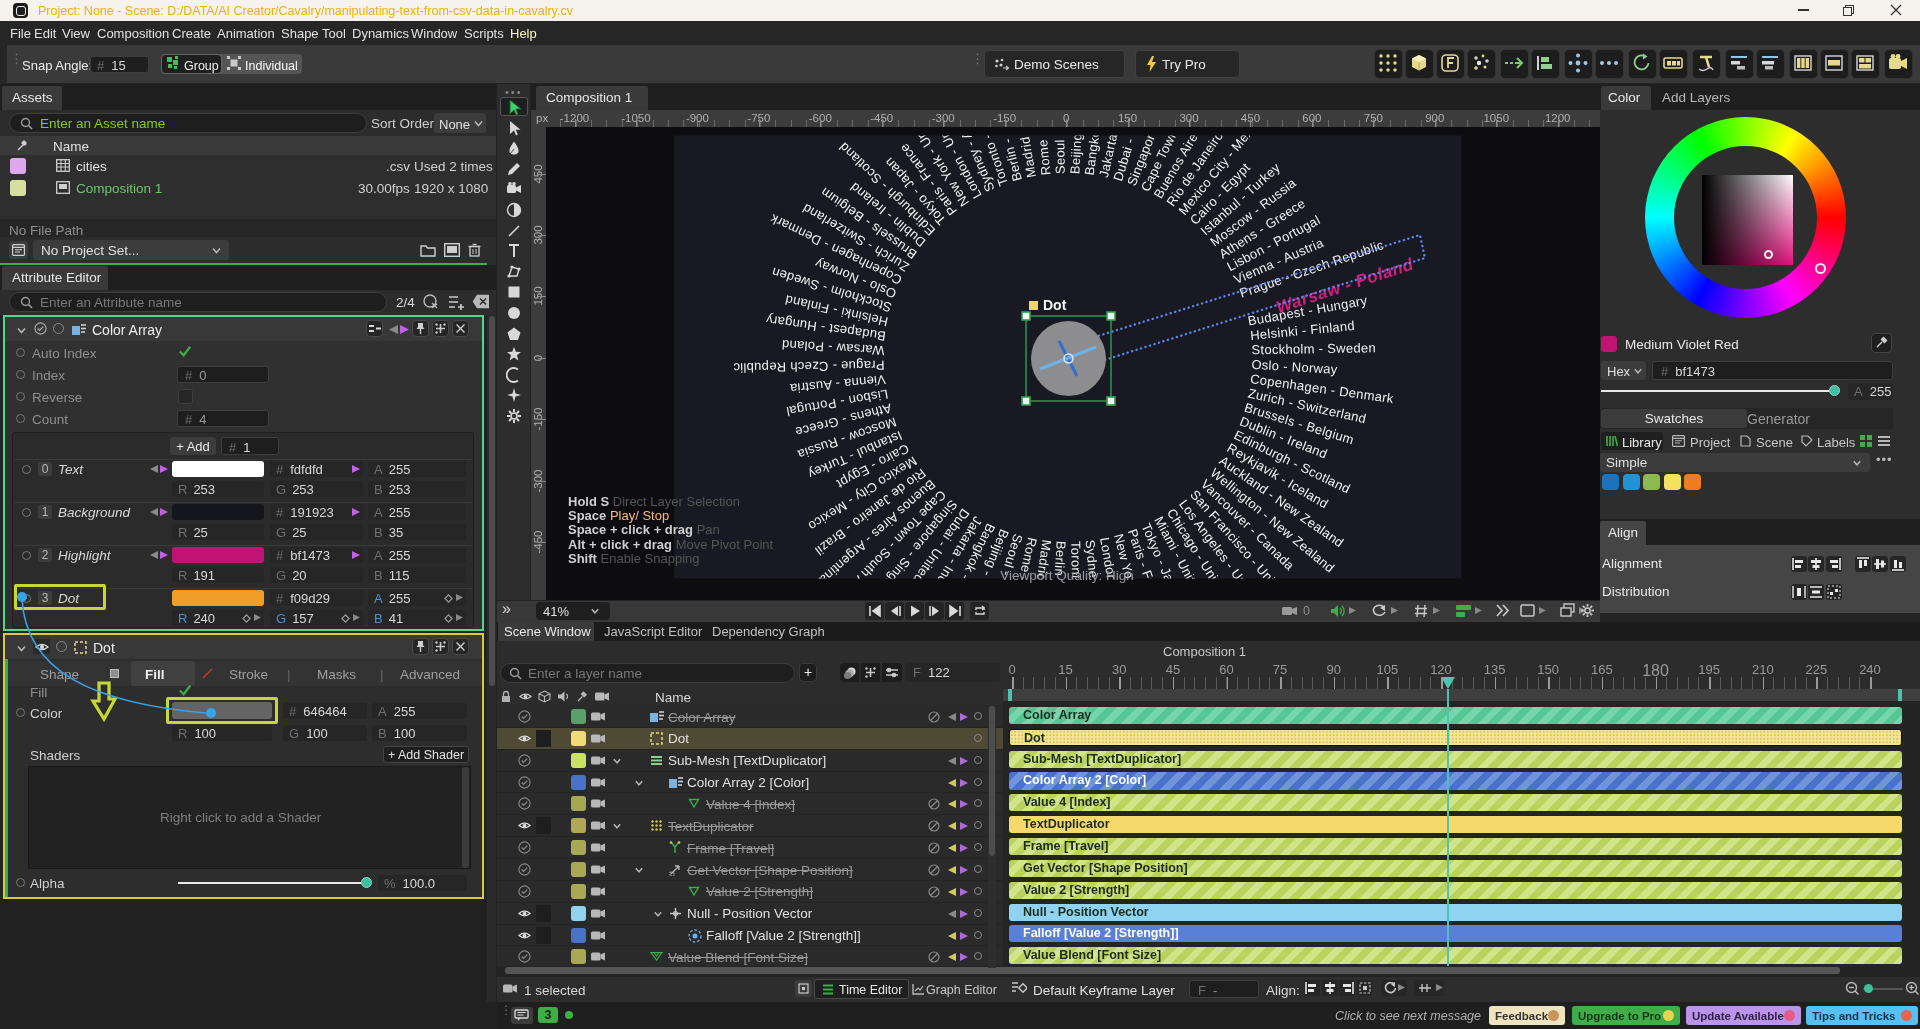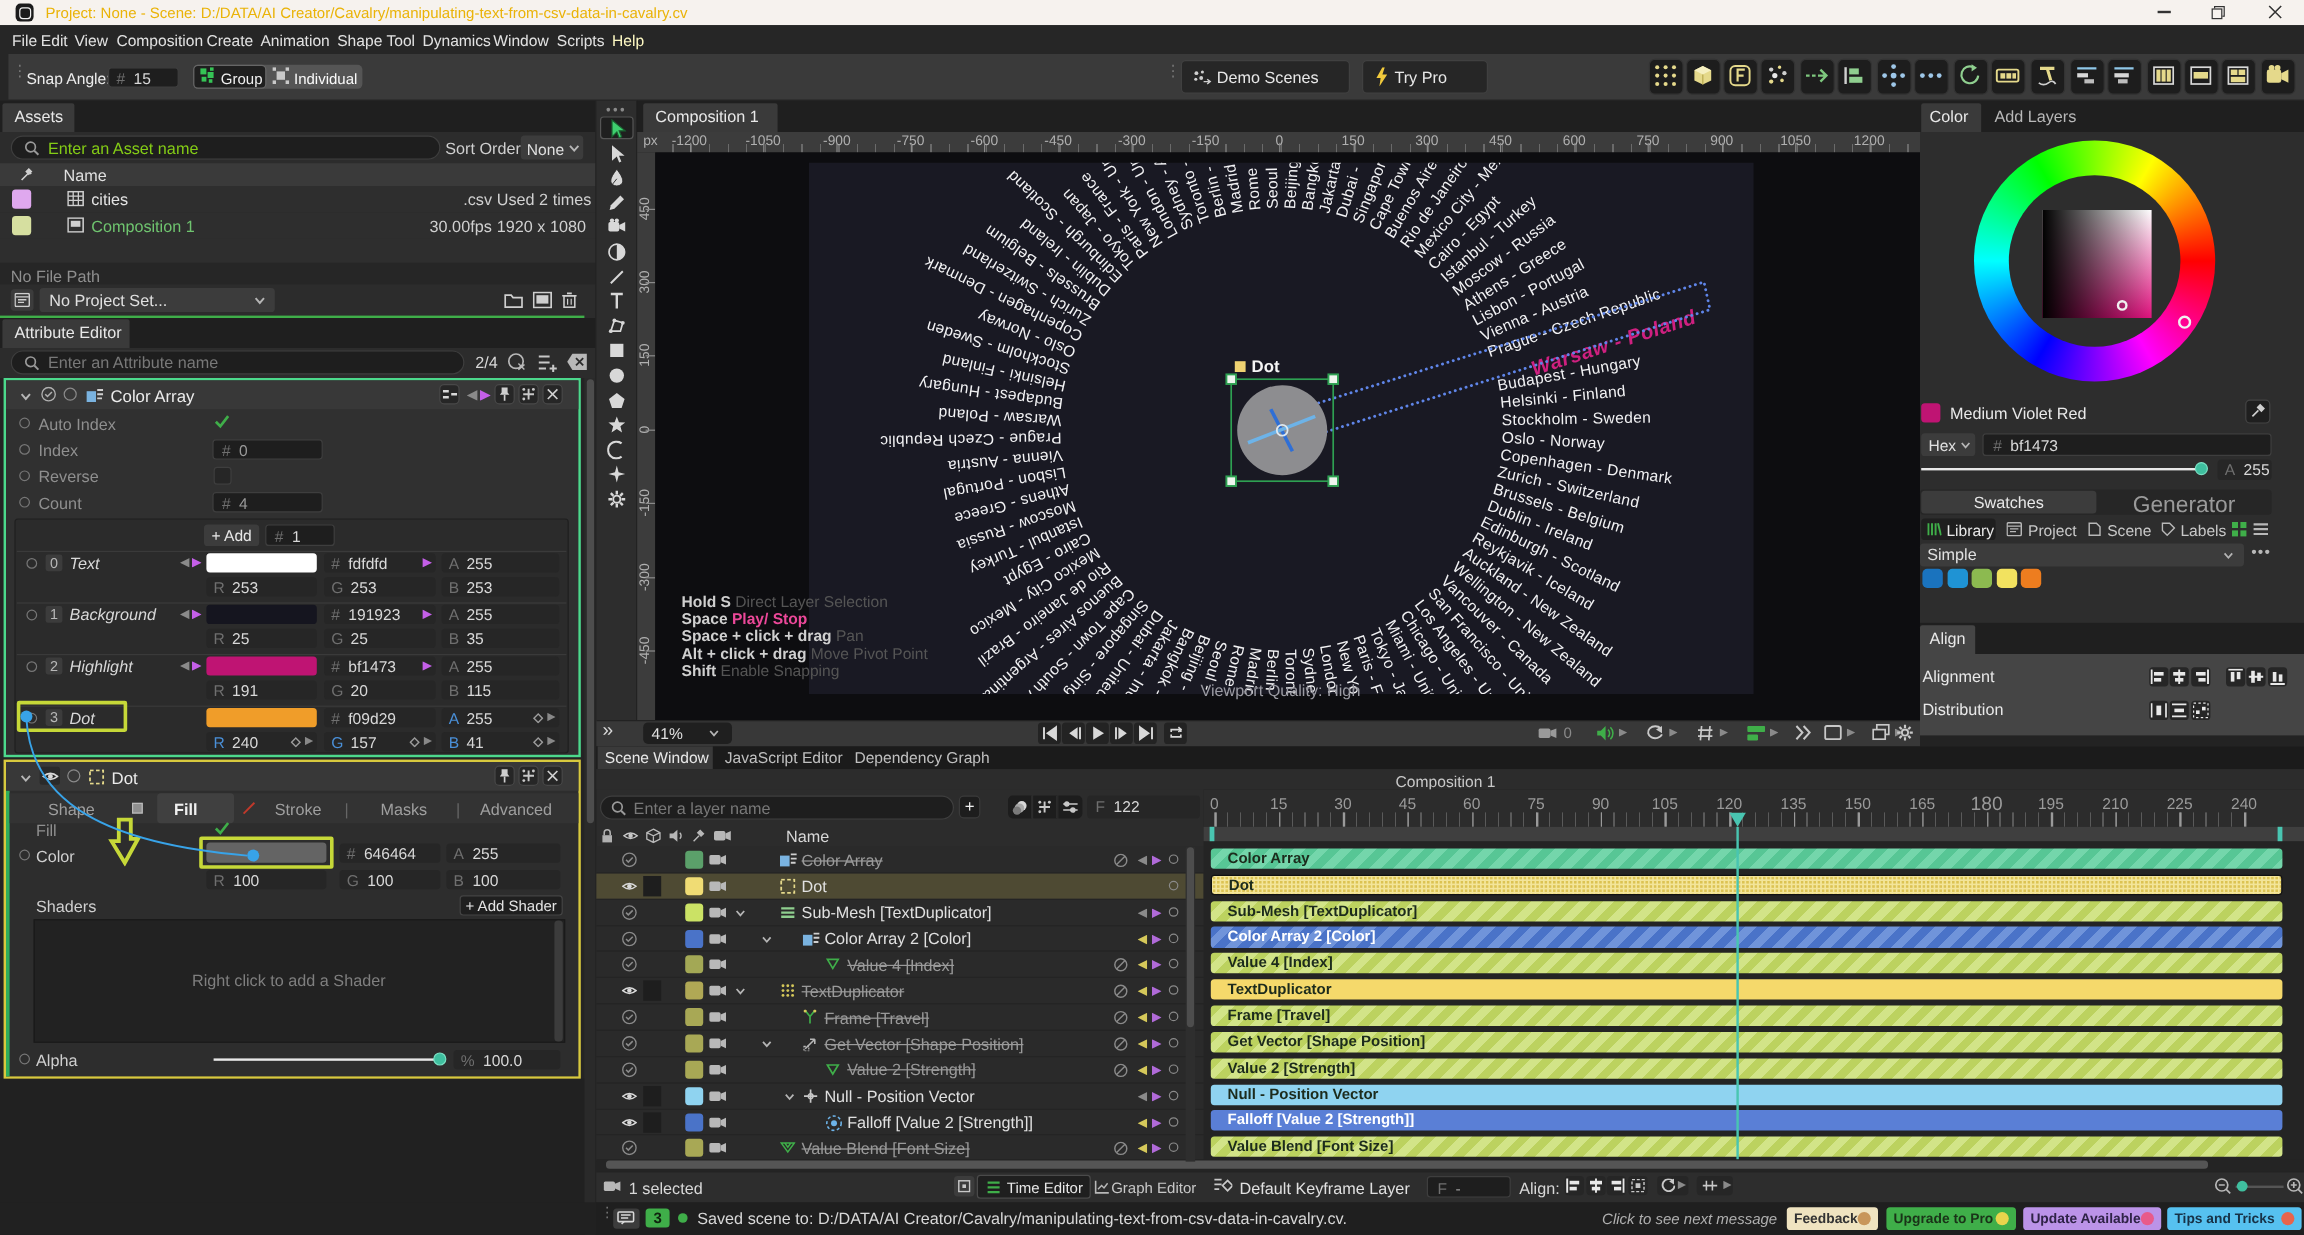--- a/index.html
+++ b/index.html
@@ -758,21 +758,21 @@
 <rect x="1107" y="312" width="8" height="8" fill="#eef5ee" stroke="#2ea052" stroke-width="1.6"></rect>
 <rect x="1107" y="397" width="8" height="8" fill="#eef5ee" stroke="#2ea052" stroke-width="1.6"></rect>
 <line x1="1059" y1="341" x2="1077" y2="376" stroke="#2f6fd6" stroke-width="3"></line>
 <line x1="1040" y1="369" x2="1096" y2="347" stroke="#6db3e8" stroke-width="3"></line>
 <circle cx="1068.5" cy="358.5" r="4.5" fill="none" stroke="#dfe8ef" stroke-width="1.5"></circle>
 <rect x="1029" y="301" width="9" height="9" fill="#efd271"></rect>
 <text x="1043" y="310" fill="#f5f5f5" font-size="14" font-weight="bold">Dot</text>
 <text x="1067" y="580" fill="#9a9aa2" font-size="13.5" text-anchor="middle">Viewport Quality: High</text>
 </svg>
     <div class="abs" style="left:568px;top:494.0px;font-size:13px;color:#cfcfcf;font-weight:bold;white-space:nowrap">Hold S <span style="font-weight:normal;color:#555">Direct Layer Selection</span></div>
-    <div class="abs" style="left:568px;top:508.2px;font-size:13px;color:#cfcfcf;font-weight:bold;white-space:nowrap">Space <span style="font-weight:bold;color:#ec4899">Play/ Stop</span></div>
+    <div class="abs" style="left:568px;top:508.2px;font-size:13px;color:#cfcfcf;font-weight:bold;white-space:nowrap">Space <span style="font-weight:normal;color:#fdba74">Play/ Stop</span></div>
     <div class="abs" style="left:568px;top:522.4px;font-size:13px;color:#cfcfcf;font-weight:bold;white-space:nowrap">Space + click + drag <span style="font-weight:normal;color:#555">Pan</span></div>
     <div class="abs" style="left:568px;top:536.6px;font-size:13px;color:#cfcfcf;font-weight:bold;white-space:nowrap">Alt + click + drag <span style="font-weight:normal;color:#555">Move Pivot Point</span></div>
     <div class="abs" style="left:568px;top:550.8px;font-size:13px;color:#cfcfcf;font-weight:bold;white-space:nowrap">Shift <span style="font-weight:normal;color:#555">Enable Snapping</span></div>
     <div class="abs" style="left:497px;top:600px;width:1103px;height:22px;background:#383838;border-top:1px solid #222"></div>
     <div class="abs" style="left:536px;top:602px;width:74px;height:18px;background:#1f1f1f;border-radius:4px"></div>
     <div class="abs" style="left:543px;top:604px;font-size:13px;color:#e0e0e0">41%</div>
     <svg style="position:absolute;left:590px;top:606px" width="10" height="10" viewBox="0 0 11 11">
       <path d="M2 3.5 l3.5 4 l3.5 -4" fill="none" stroke="#b5b5b5" stroke-width="1.6"></path>
     </svg>
     <div class="abs" style="left:865px;top:602px;width:19px;height:18px;background:#232323;border-radius:3px"></div>
@@ -886,21 +886,21 @@
     <svg style="position:absolute;left:1633px;top:366px" width="10" height="10" viewBox="0 0 11 11">
       <path d="M2 3.5 l3.5 4 l3.5 -4" fill="none" stroke="#b5b5b5" stroke-width="1.6"></path>
     </svg>
     <div class="fld" style="left:1652px;top:361px;width:241px;height:19px;padding:3px 0 0 8px"><span class="hash">#</span>bf1473</div>
     <div class="abs" style="left:1601px;top:390px;width:236px;height:2.4px;background:#e8e8e8"></div>
     <div class="abs" style="left:1829px;top:385px;width:11px;height:11px;background:#3fbf9f;border-radius:50%;border:1.5px solid #79dfc3"></div>
     <div class="fld" style="left:1848px;top:383px;width:45px;height:17px;padding:2px 0 0 6px;border:none;background:#262626"><span class="hash">A</span>255</div>
     <div class="abs" style="left:1600px;top:408px;width:293px;height:21px;background:#262626;border-radius:3px"></div>
     <div class="abs" style="left:1601px;top:409px;width:146px;height:19px;background:#3c3c3c;border-radius:3px"></div>
     <div class="abs" style="left:1601px;top:411px;width:146px;text-align:center;font-size:13.5px;color:#e8e8e8">Swatches</div>
-    <div class="abs" style="left:1747px;top:411px;width:146px;text-align:center;font-size:19px;color:#9a9a9a">Generator</div>
+    <div class="abs" style="left:1747px;top:411px;width:146px;font-size:14px;color:#9a9a9a">Generator</div>
     <div class="abs" style="left:1601px;top:432px;width:62px;height:18px;background:#1f1f1f;border-radius:3px"></div>
     <svg style="position:absolute;left:1606px;top:435px" width="12" height="12" viewBox="0 0 12 12">
       <path d="M1 1 v10 M4 1 v10 M7 1 v10" stroke="#3fae49" stroke-width="1.6"></path>
       <path d="M9 1 l2.5 10" stroke="#3fae49" stroke-width="1.6"></path>
     </svg>
     <div class="abs" style="left:1622px;top:435px;font-size:13px;color:#e8e8e8">Library</div>
     <svg style="position:absolute;left:1672px;top:435px" width="13" height="12" viewBox="0 0 13 12">
       <rect x="0.6" y="0.6" width="11.8" height="10.8" rx="1" fill="none" stroke="#b8b8b8" stroke-width="1.2"></rect>
       <path d="M1 3.4 h11 M3 5.8 h7 M3 8 h5" stroke="#b8b8b8" stroke-width="1.1"></path>
     </svg>
@@ -1514,21 +1514,20 @@
     <div class="abs" style="left:0px;top:1002px;width:497px;height:27px;background:#212121"></div>
     <div class="abs" style="left:500px;top:1008px;color:#777;font-size:12px;line-height:5px">⋮</div>
     <div class="abs" style="left:511px;top:1007px;width:22px;height:17px;background:#3c3c3c;border-radius:3px"></div>
     <svg style="position:absolute;left:514px;top:1009px" width="16" height="13" viewBox="0 0 16 13">
       <rect x="1" y="1" width="13" height="8" rx="1" fill="none" stroke="#d8d8d8" stroke-width="1.3"></rect>
       <path d="M4 11 l2 -2" stroke="#d8d8d8" stroke-width="1.3"></path>
       <path d="M3.5 3.5 h8 M3.5 6 h6" stroke="#d8d8d8" stroke-width="1.1"></path>
     </svg>
     <div class="abs" style="left:538px;top:1007px;width:20px;height:16px;background:#3fae49;border-radius:3px;font-size:12.5px;color:#10240f;text-align:center;padding-top:1px;font-weight:bold">3</div>
     <div class="abs" style="left:565px;top:1011px;width:8px;height:8px;background:#3fae49;border-radius:50%"></div>
-    <div class="abs" style="left:581px;top:1008px;font-size:13.5px;color:#d8d8d8">Saved scene to: D:/DATA/AI Creator/Cavalry/manipulating-text-from-csv-data-in-cavalry.cv.</div>
     <div class="abs" style="left:1323px;top:1009px;width:158px;text-align:right;font-size:12.5px;font-style:italic;color:#b0b0b0">Click to see next message</div>
     <div class="abs" style="left:1489px;top:1006px;width:76px;height:19px;background:#efe3c0;border-radius:3px"></div>
     <div class="abs" style="left:1495px;top:1010px;font-size:11.5px;font-weight:bold;color:#333">Feedback</div>
     <div class="abs" style="left:1548px;top:1010px;width:11px;height:11px;background:#c8965a;border-radius:50%"></div>
     <div class="abs" style="left:1572px;top:1006px;width:108px;height:19px;background:#3fae49;border-radius:3px"></div>
     <div class="abs" style="left:1578px;top:1010px;font-size:11.5px;font-weight:bold;color:#1a3318">Upgrade to Pro</div>
     <div class="abs" style="left:1663px;top:1010px;width:11px;height:11px;background:#e8d44c;border-radius:50%"></div>
     <div class="abs" style="left:1686px;top:1006px;width:115px;height:19px;background:#bb93e8;border-radius:3px"></div>
     <div class="abs" style="left:1692px;top:1010px;font-size:11.5px;font-weight:bold;color:#2f2347">Update Available</div>
     <div class="abs" style="left:1784px;top:1010px;width:11px;height:11px;background:#e85a8a;border-radius:50%"></div>

